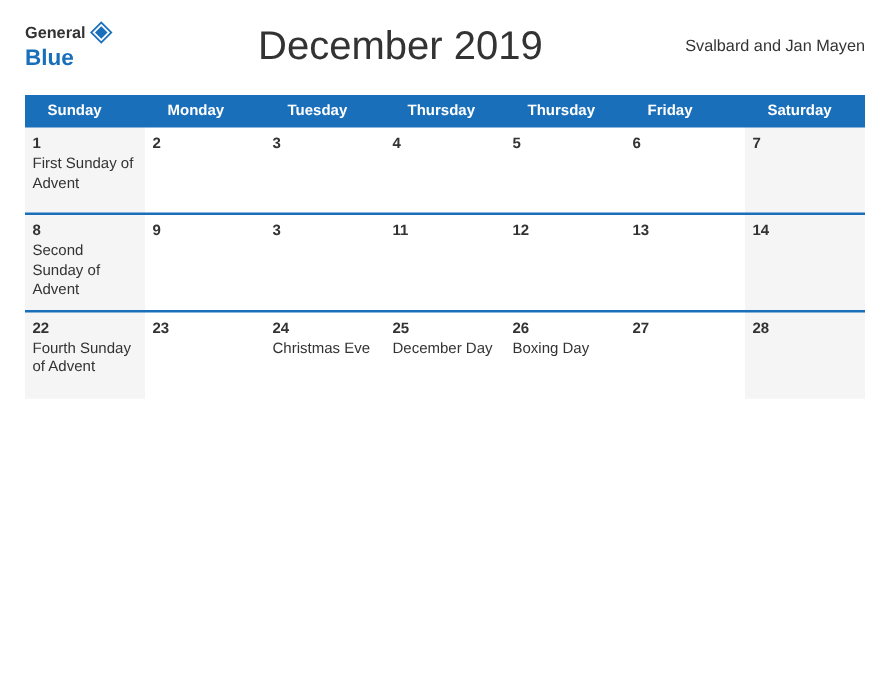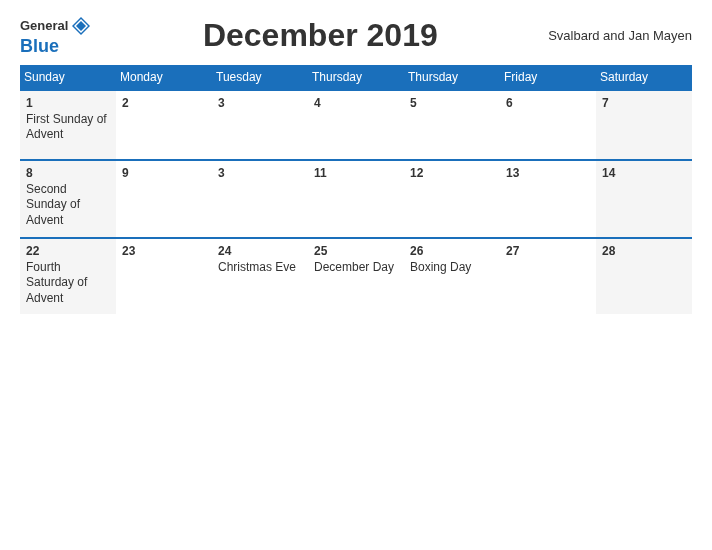--- a/index.html
+++ b/index.html
@@ -13,21 +13,21 @@
     .page {
       width: 712px;
       height: 550px;
       background: #fff;
       padding: 15px 20px 10px 20px;
     }
     .header {
       display: flex;
       align-items: center;
       justify-content: space-between;
-      margin-bottom: 8px;
+      margin-bottom: 19px;
       gap: 13px;
     }
     .logo {
       display: flex;
       align-items: center;
     }
     .logo-text-general {
       font-size: 13px;
       font-weight: bold;
       color: #333;
@@ -39,41 +39,41 @@
       color: #1a6fbb;
       line-height: 1.1;
     }
     .logo-icon {
       width: 22px;
       height: 22px;
       margin-left: 2px;
     }
     .month-title {
       font-size: 32px;
-      font-weight: 700;
+      font-weight: 400;
       color: #333;
       text-align: center;
     }
     .region-label {
       font-size: 13px;
       color: #333;
       text-align: center;
     }
     .calendar {
       width: 100%;
       border-collapse: collapse;
     }
     .calendar thead tr {
       background: #1a6fbb;
     }
     .calendar thead th {
       color: #fff;
       font-size: 12px;
-      font-weight: normal;
-      padding: 5px 4px;
+      font-weight: bold;
+      padding: 5px 18px;
       text-align: left;
       border: none;
     }
     .calendar tbody tr {
       border-top: 2px solid #1a6fbb;
     }
     .calendar tbody td {
       vertical-align: top;
       padding: 5px 6px 8px 6px;
       font-size: 12px;
@@ -186,21 +186,21 @@
           <td>
             <span class="day-number">13</span>
           </td>
           <td class="saturday">
             <span class="day-number">14</span>
           </td>
         </tr>
         <tr>
           <td class="sunday">
             <span class="day-number">22</span>
-            <span class="event-label">Fourth Saturday of Advent</span>
+            <span class="event-label">Fourth Sunday of Advent</span>
           </td>
           <td>
             <span class="day-number">23</span>
           </td>
           <td>
             <span class="day-number">24</span>
             <span class="event-label">Christmas Eve</span>
           </td>
           <td>
             <span class="day-number">25</span>

